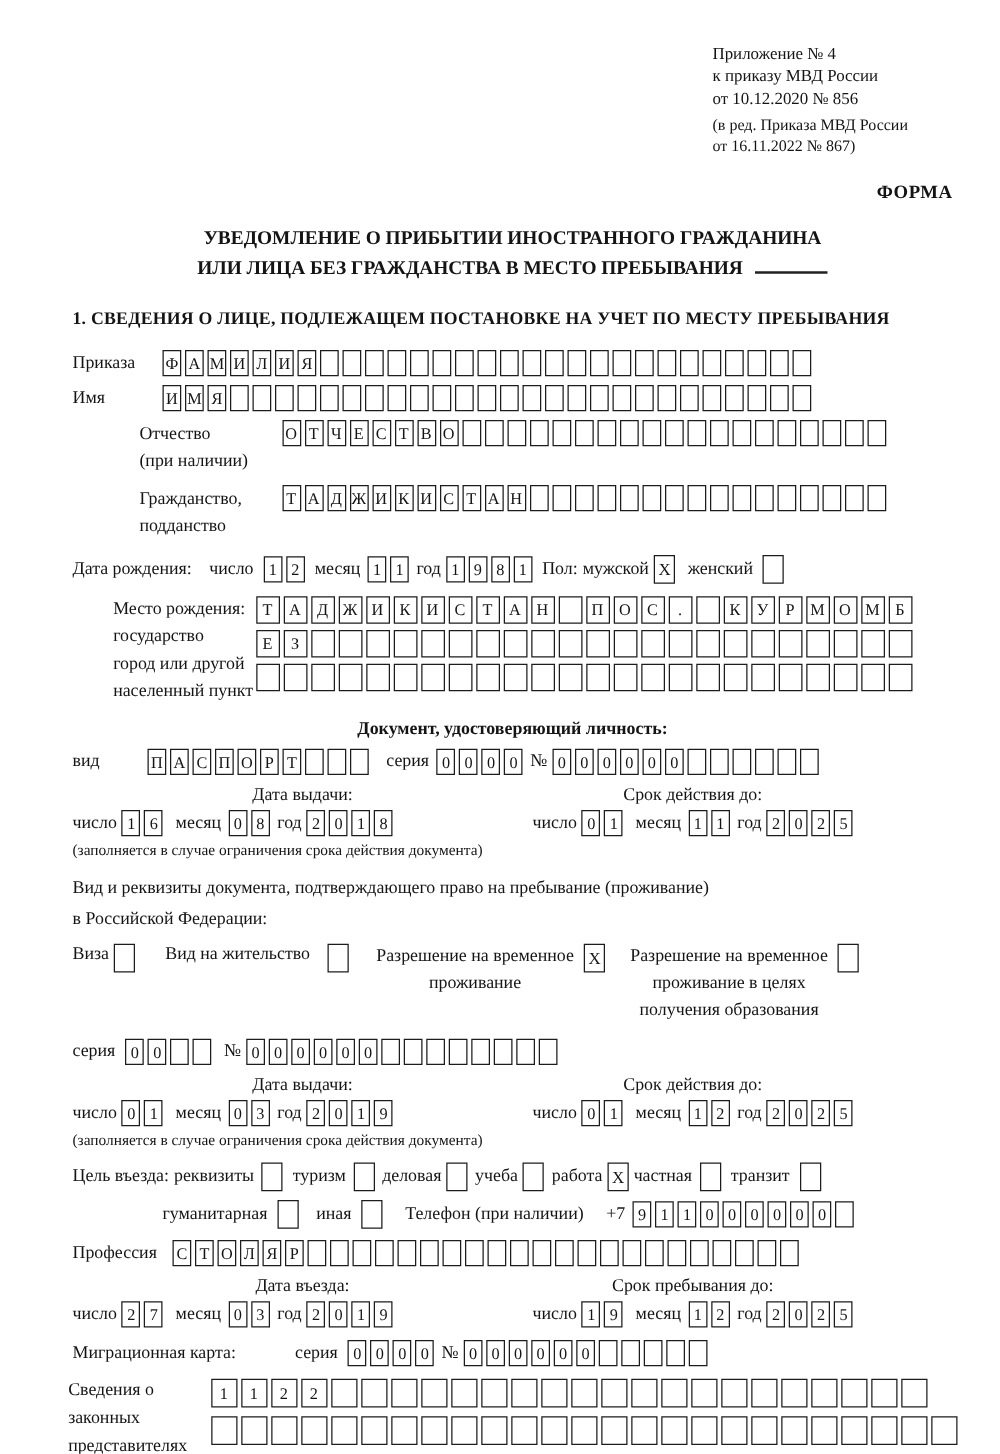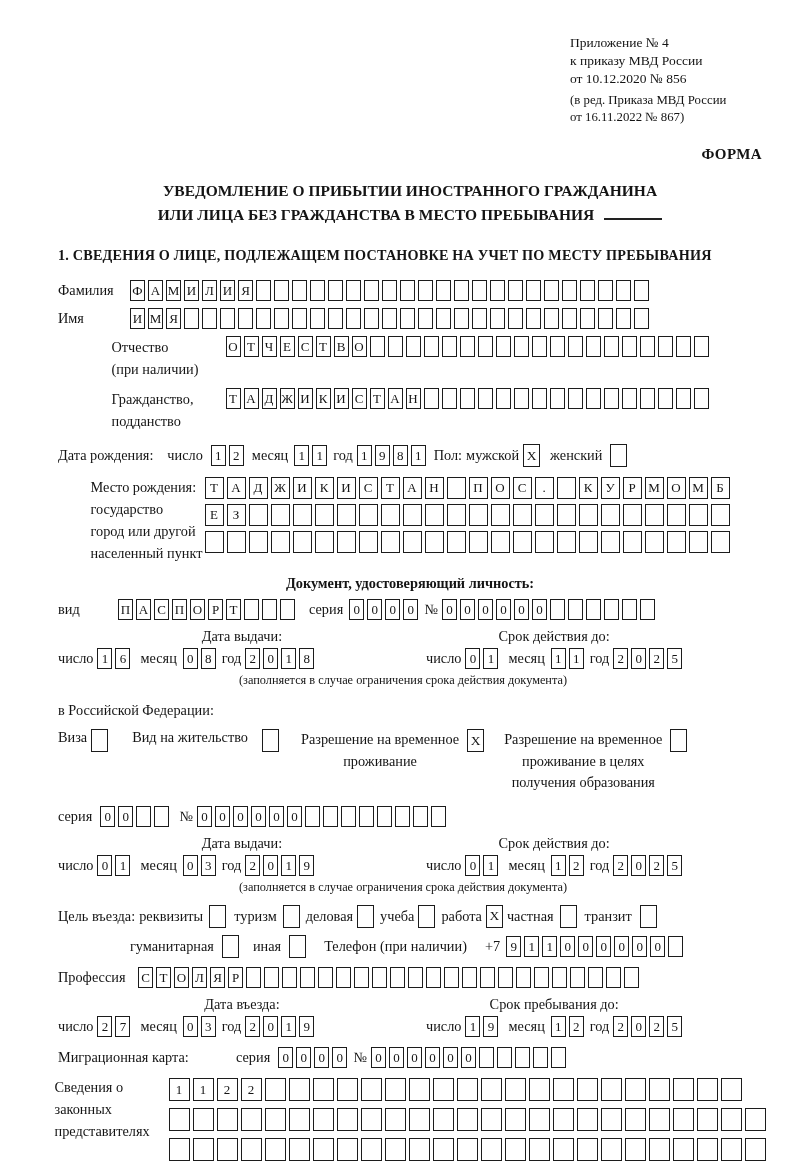--- a/index.html
+++ b/index.html
@@ -47,21 +47,21 @@
   .stack { display: flex; flex-direction: column; gap: 5px; }
 
   .doc-heading { text-align: center; font-weight: bold; font-size: 14.3px; margin-top: 10px; }
 
   
   .dates { display: flex; margin-top: 8px; }
   .col { display: flex; flex-direction: column; }
   .col-left { width: 368px; flex: none; }
   .col-title { text-align: center; font-size: 14.3px; margin-bottom: 3px; }
   .date-line { display: flex; align-items: center; }
-  .note { font-size: 12.3px; text-align: center; padding-right: 14px; margin-top: 4px; }
+  .note { font-size: 12.3px; text-align: left; padding-right: 14px; margin-top: 4px; }
 
   .para { font-size: 14.3px; line-height: 1.8; margin-top: 10px; }
 
   
   .permits { display: flex; align-items: flex-start; margin-top: 6px; width: 100%; }
   .permit { display: flex; align-items: flex-start; }
   .plines { text-align: center; font-size: 14.3px; line-height: 1.5; }
   .permit .checkbox { margin-left: 8px; }
 
   .goal-row2 { margin-left: 72px; text-align: center; }
@@ -86,21 +86,21 @@
   <div class="title">
     <div>УВЕДОМЛЕНИЕ О ПРИБЫТИИ ИНОСТРАННОГО ГРАЖДАНИНА</div>
     <div>
       <span>ИЛИ ЛИЦА БЕЗ ГРАЖДАНСТВА В МЕСТО ПРЕБЫВАНИЯ</span><span class="blank-line"></span>
     </div>
   </div>
 
   <div class="sec-heading">1. СВЕДЕНИЯ О ЛИЦЕ, ПОДЛЕЖАЩЕМ ПОСТАНОВКЕ НА УЧЕТ ПО МЕСТУ ПРЕБЫВАНИЯ</div>
 
   <div class="row" style="margin-top:16px">
-    <span class="lbl w72">Фамилия</span>
+    <span class="lbl w72">Приказа</span>
     <div class="cells">
         <span class="cell">Ф</span>
         <span class="cell">А</span>
         <span class="cell">М</span>
         <span class="cell">И</span>
         <span class="cell">Л</span>
         <span class="cell">И</span>
         <span class="cell">Я</span>
         <span class="cell"></span>
         <span class="cell"></span>
@@ -431,20 +431,21 @@
             <span class="cell">0</span>
             <span class="cell">2</span>
             <span class="cell">5</span>
           </div>
       </div>
     </div>
   </div>
   <div class="note">(заполняется в случае ограничения срока действия документа)</div>
 
   <div class="para">
+    <div>Вид и реквизиты документа, подтверждающего право на пребывание (проживание)</div>
     <div>в Российской Федерации:</div>
   </div>
 
   <div class="permits">
     <div class="permit">
       <span class="lbl">Виза</span>
       <span class="cell checkbox" style="margin-left:4px"></span>
     </div>
     <div class="permit" style="margin-left:24px">
       <span class="lbl">Вид на жительство</span>

